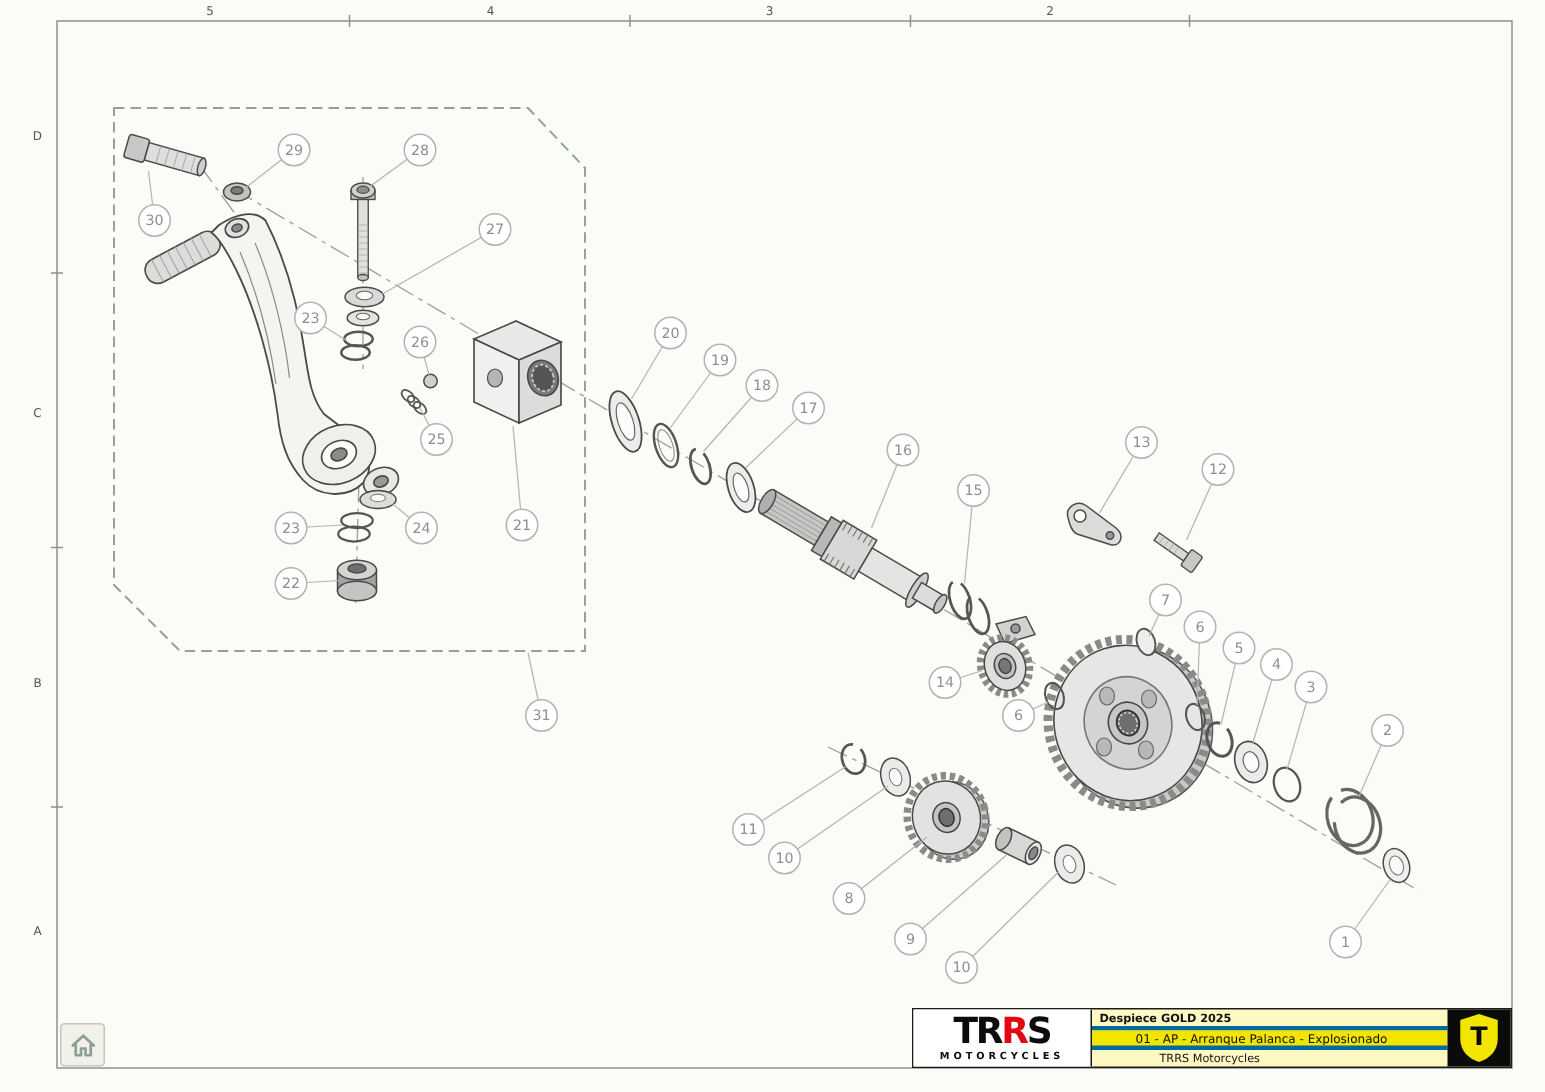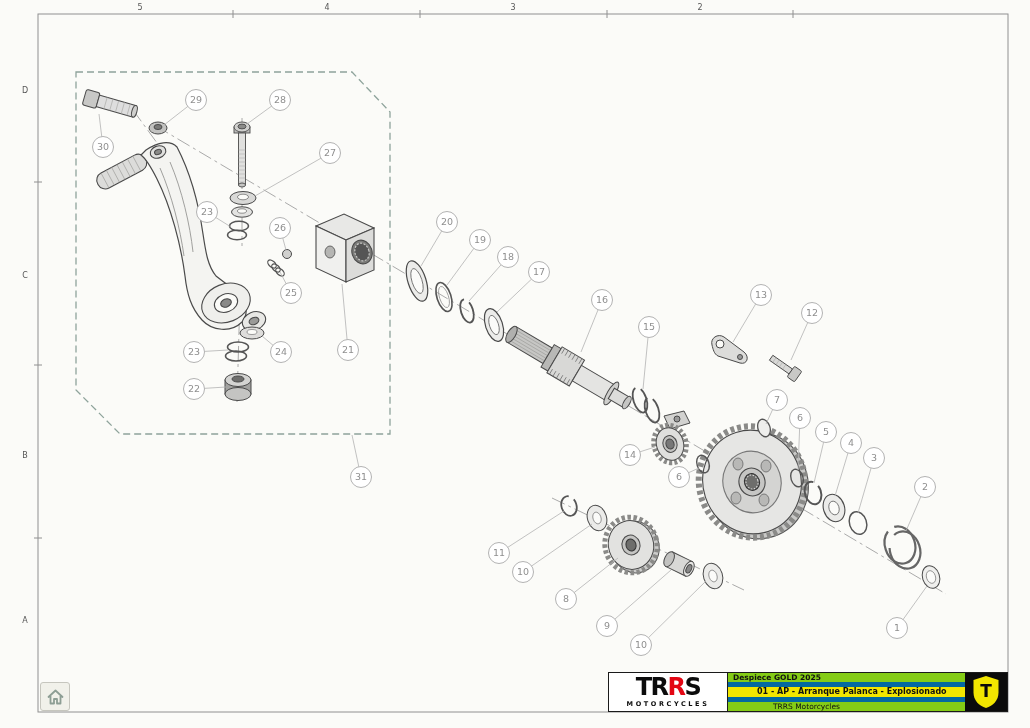--- a/index.html
+++ b/index.html
@@ -2,32 +2,32 @@
 <html style="--highlight: #f2e600; --logo-red: #e30613;"><head>
 <meta charset="utf-8">
 <style>
   html,body{margin:0;padding:0;background:#dcdcd8;}
   .page{position:relative;width:1030px;height:728px;background:#fbfbf8;overflow:hidden;
         font-family:"DejaVu Sans","Liberation Sans",sans-serif;}
   svg.drawing{position:absolute;left:0;top:0;}
 
   
   .titleblock{position:absolute;left:608px;top:672px;width:400px;height:40px;display:flex;
-              border:1px solid #1a1a1a;background:#84cc16;box-sizing:border-box;}
+              border:1px solid #1a1a1a;background:#fef9c3;box-sizing:border-box;}
   .tb-logo{width:118px;border-right:1px solid #1a1a1a;display:flex;flex-direction:column;
            align-items:center;justify-content:center;background:#fff;}
   .logo-word{font-size:24px;font-weight:900;letter-spacing:-1.5px;line-height:0.95;color:#0c0c0c;}
   .logo-word .red{color:var(--logo-red,#e30613);}
   .logo-sub{font-size:6.5px;font-weight:700;letter-spacing:2.6px;color:#0c0c0c;margin-top:1px;}
   .tb-rows{flex:1;display:flex;flex-direction:column;min-width:0;}
-  .tb-row{flex:1;display:flex;align-items:center;padding-left:5px;border-bottom:5px solid #0369a1;
+  .tb-row{flex:1;display:flex;align-items:center;padding-left:5px;border-bottom:3px solid #0369a1;
           font-size:7.5px;color:#111;white-space:nowrap;overflow:hidden;}
   .tb-row:last-child{border-bottom:none;margin-left:40px;}
   .tb-row.bold{font-weight:700;}
-  .tb-row.highlight{background:var(--highlight,#f2e600);font-weight:700;font-size:8px;padding-left:29px;}
+  .tb-row.highlight{background:var(--highlight,#f2e600);font-weight:400;font-size:8px;padding-left:29px;}
   .tb-emblem{width:42px;background:#0b0b0b;display:flex;align-items:center;justify-content:center;}
 
   
   .home-btn{position:absolute;left:40px;top:682px;width:28px;height:27px;background:#f1f1ea;
             border:1px solid #c6c6be;border-radius:3px;display:flex;align-items:center;
             justify-content:center;cursor:pointer;}
 </style>
 </head>
 <body>
 

